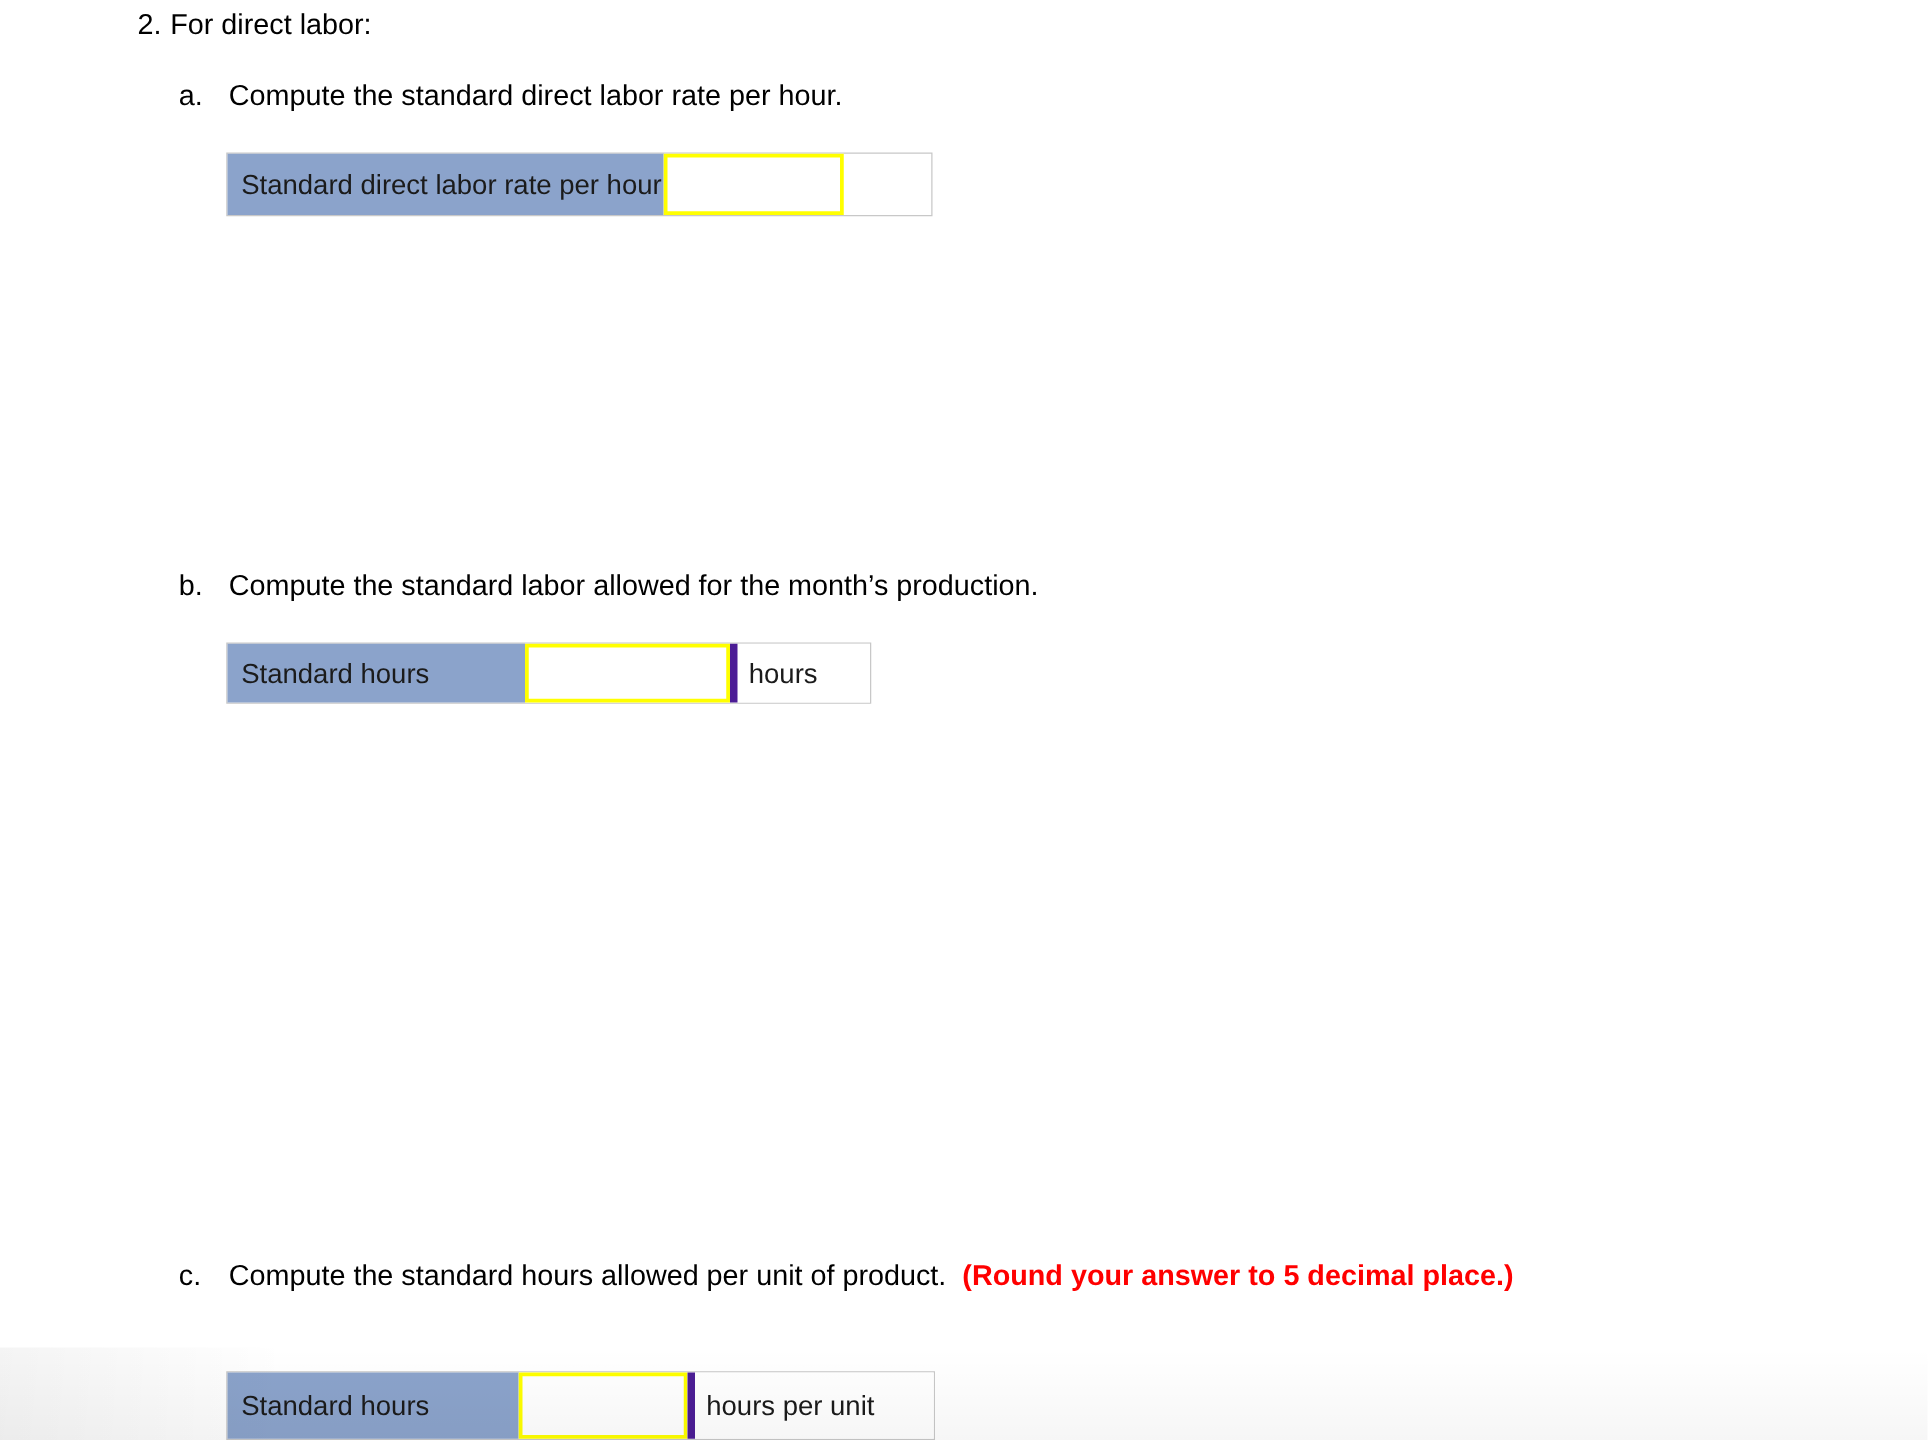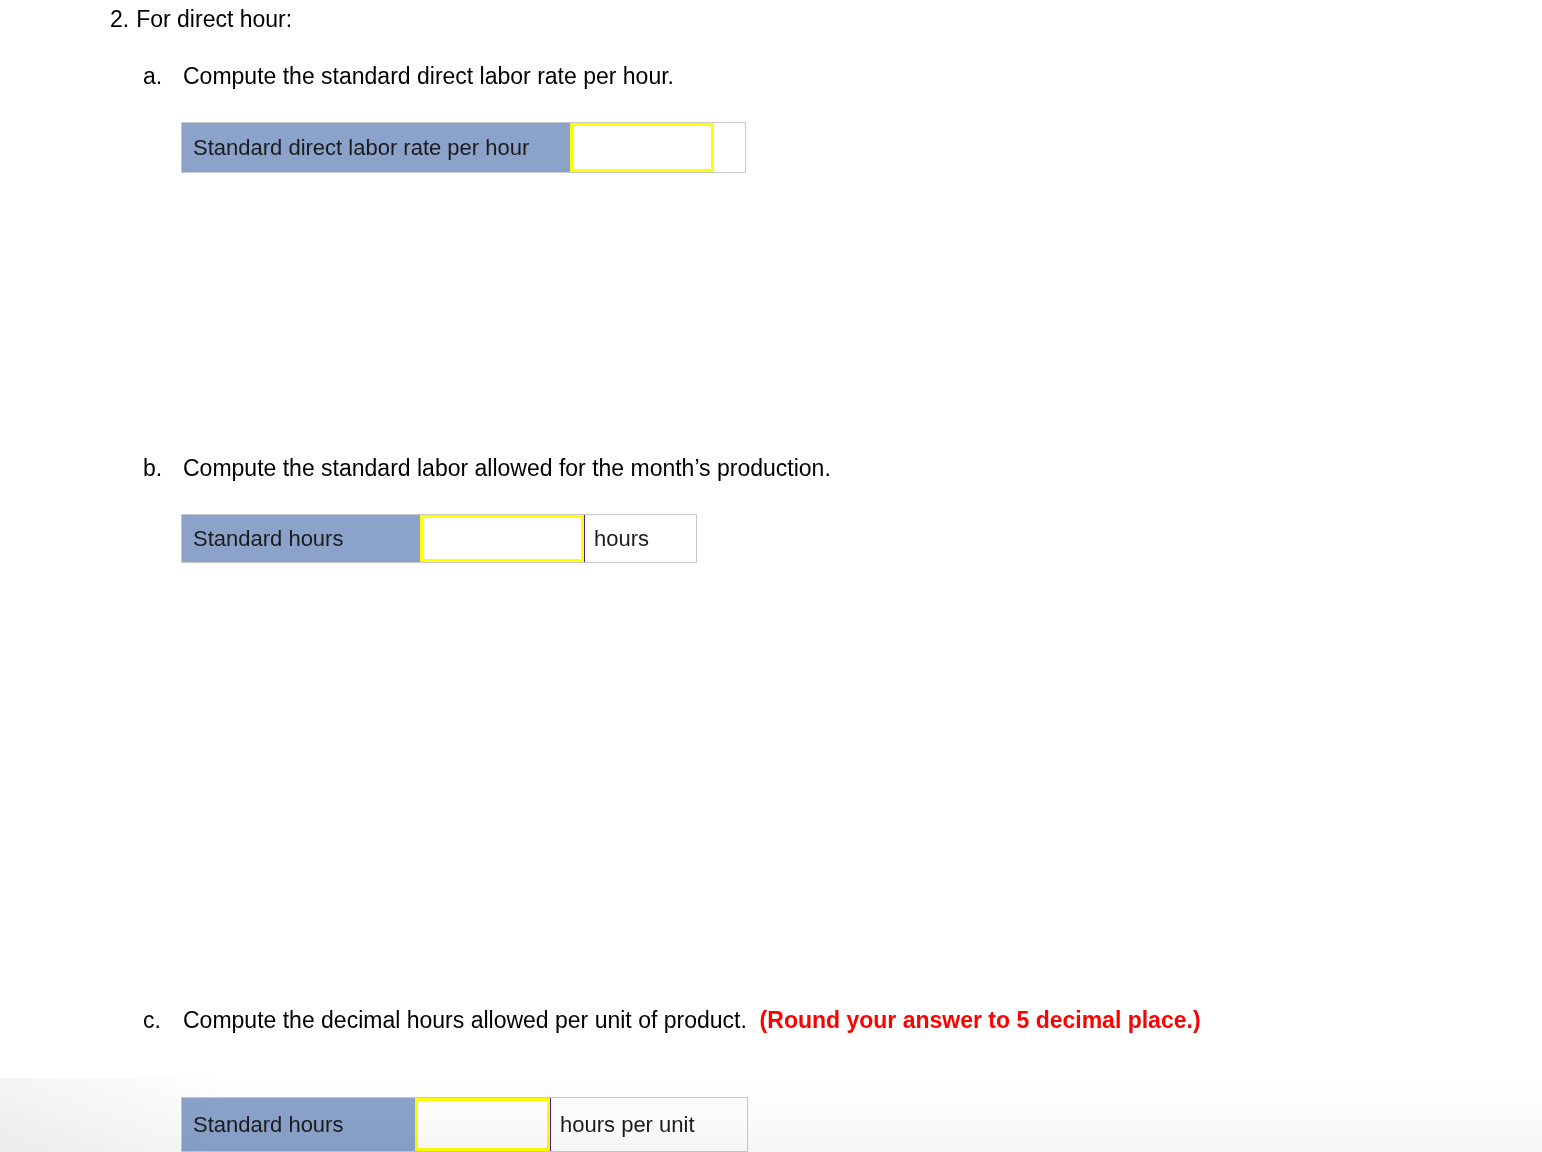--- a/index.html
+++ b/index.html
@@ -102,29 +102,29 @@
     outline: none;
     background: transparent;
     font-family: "Liberation Sans", sans-serif;
     font-size: 22px;
     padding: 0 6px;
     box-sizing: border-box;
     color: #1b1b1b;
   }
   .cell-unit {
     background: #ffffff;
-    border-left: 1px solid #4c1d95;
+    border-left: 6px solid #4c1d95;
     color: #1b1b1b;
     padding: 0 10px 0 9px;
     white-space: nowrap;
   }
 
   
   .table-a { left: 181px; top: 122px; width: 565px; height: 51px; }
-  .table-a .cell-label { width: 388px; }
+  .table-a .cell-label { width: 349px; }
   .table-a .cell-input { width: 144px; }
 
   
   .table-b { left: 181px; top: 514px; width: 516px; height: 49px; }
   .table-b .cell-label { width: 238px; }
   .table-b .cell-input { width: 164px; }
   .table-b .cell-unit { width: 112px; }
 
   
   .table-c { left: 181px; top: 1097px; width: 567px; height: 55px; }
@@ -151,21 +151,21 @@
     background: linear-gradient(to right, rgba(0,0,0,0.045) 0%, rgba(0,0,0,0.0) 100%);
     pointer-events: none;
   }
 </style>
 </head>
 <body>
 
 <div class="page">
 
   <div class="q-root">
-    <span class="q-num">2.</span><span>For direct hour:</span>
+    <span class="q-num">2.</span><span>For direct labor:</span>
   </div>
 
   <div class="subpart subpart-a">
     <span class="letter">a.</span>
     <span class="stem">Compute the standard direct labor rate per hour.</span>
   </div>
 
   <div class="ans-table table-a">
     <div class="cell cell-label">Standard direct labor rate per hour</div>
     <div class="cell cell-input">
@@ -181,21 +181,21 @@
   <div class="ans-table table-b">
     <div class="cell cell-label">Standard hours</div>
     <div class="cell cell-input">
       <input type="text" value="" style="">
     </div>
     <div class="cell cell-unit">hours</div>
   </div>
 
   <div class="subpart subpart-c">
     <span class="letter">c.</span>
-    <span class="stem"><span>Compute the decimal hours allowed per unit of product.</span>&nbsp;&nbsp;<span class="hint">(Round your answer to 5 decimal place.)</span></span>
+    <span class="stem"><span>Compute the standard hours allowed per unit of product.</span>&nbsp;&nbsp;<span class="hint">(Round your answer to 5 decimal place.)</span></span>
   </div>
 
   <div class="ans-table table-c">
     <div class="cell cell-label">Standard hours</div>
     <div class="cell cell-input">
       <input type="text" value="" style="">
     </div>
     <div class="cell cell-unit">hours per unit</div>
   </div>
 

